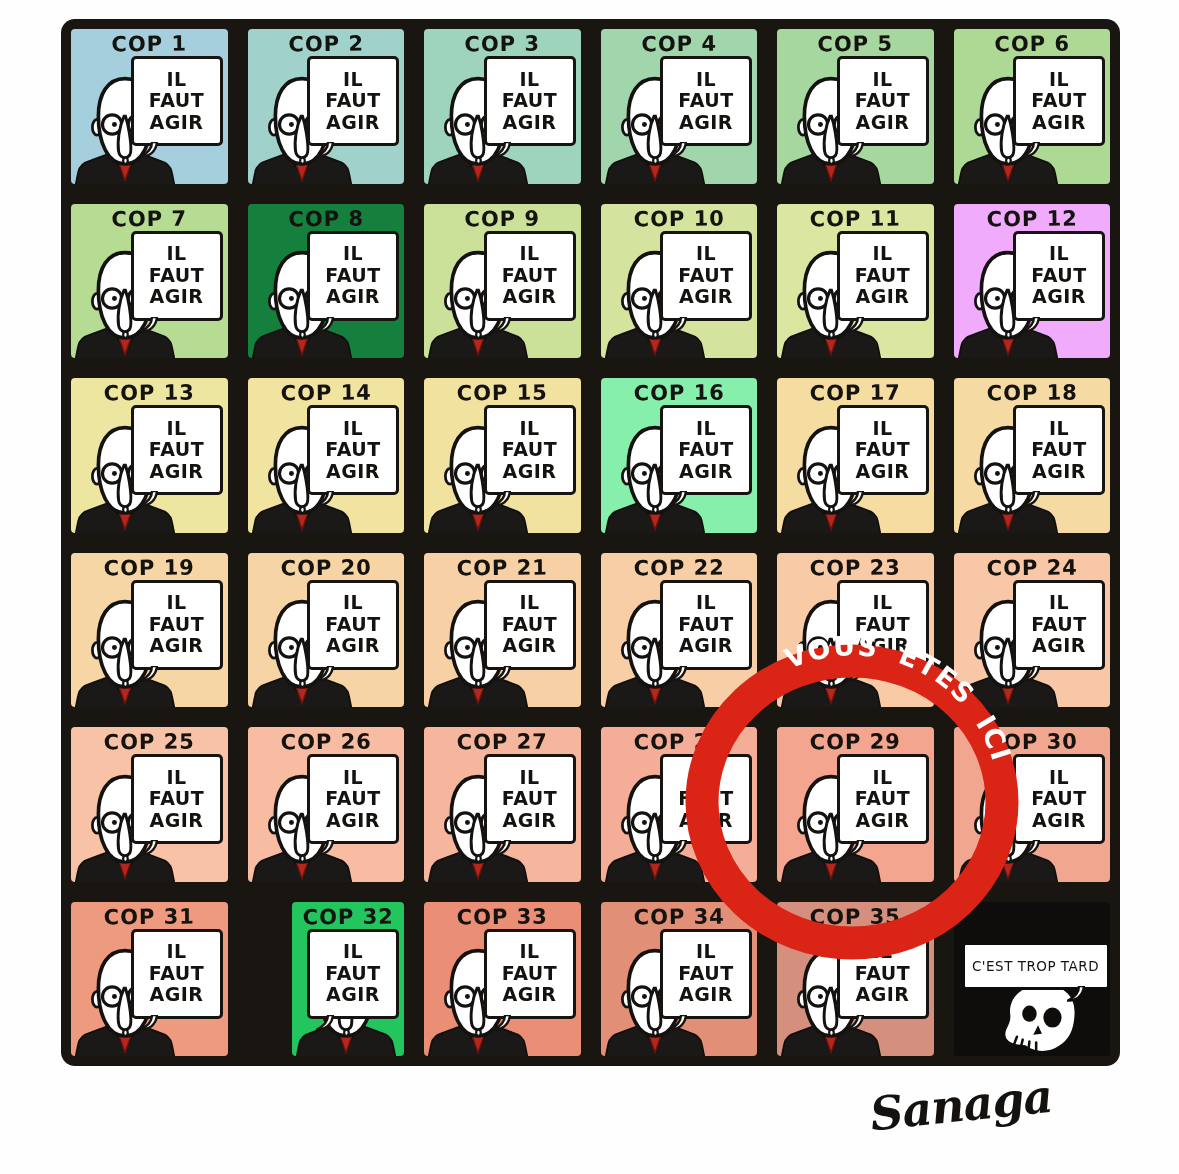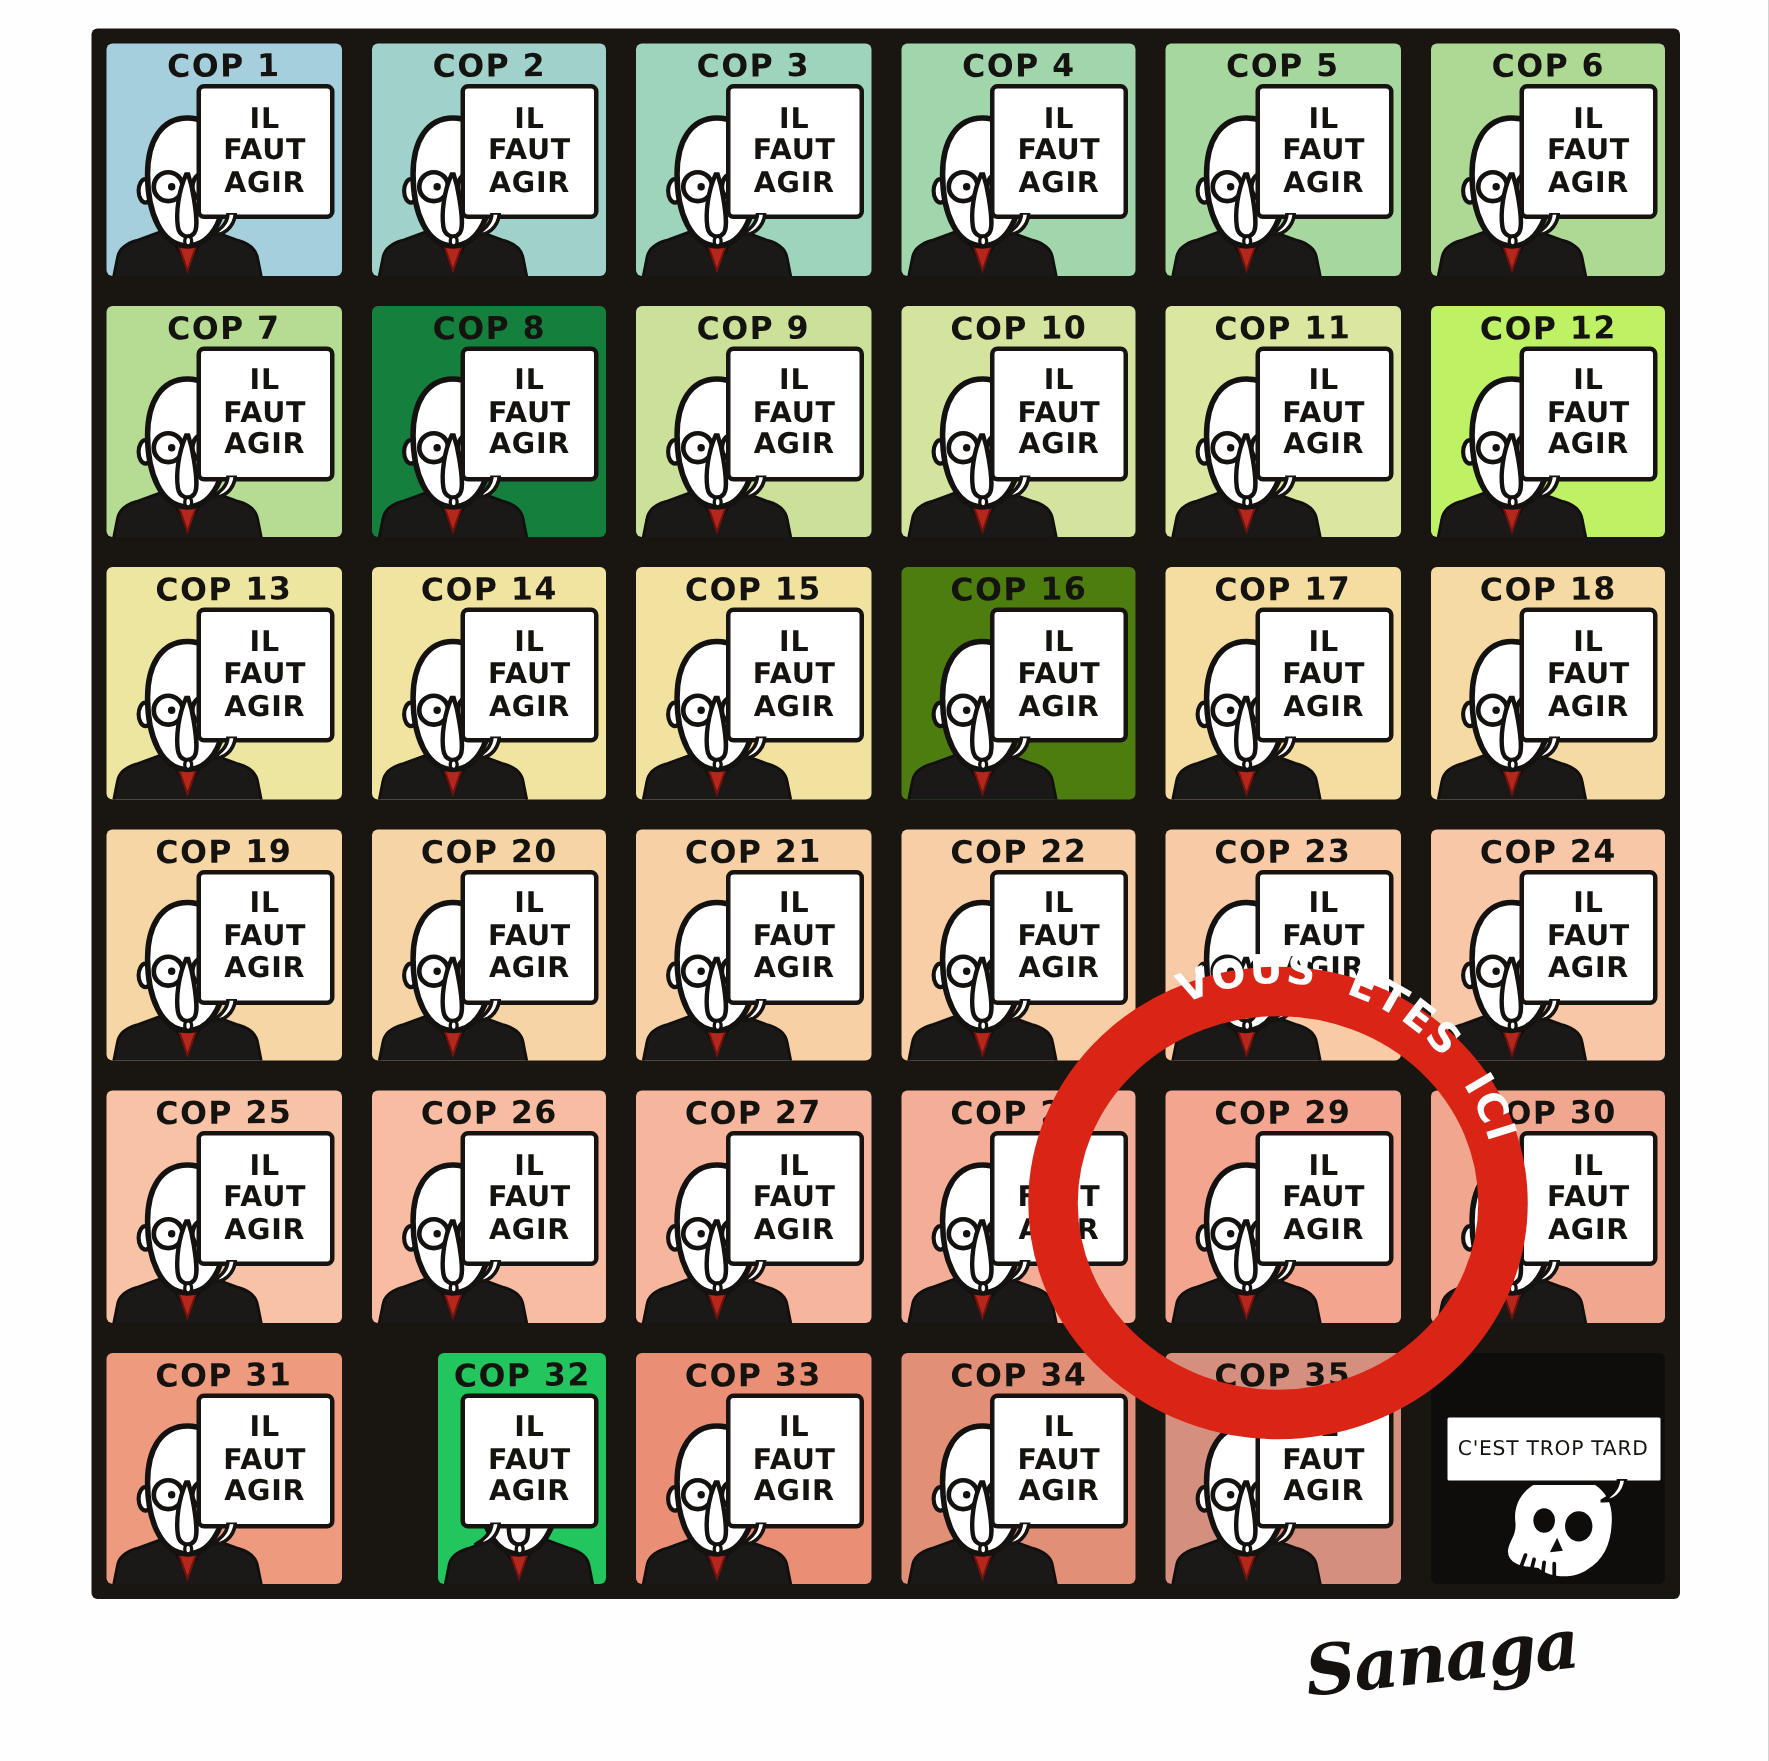--- a/index.html
+++ b/index.html
@@ -1,21 +1,21 @@
 <!DOCTYPE html>
 <html><head>
 <meta charset="utf-8">
 <style>
   html,body{margin:0;padding:0;background:#ffffff;}
   #page{position:relative;width:1179px;height:1174px;background:#fefefe;overflow:hidden;
         font-family:"DejaVu Sans", sans-serif;}
   
   #cop-grid{
     position:absolute;left:61px;top:19px;width:1059px;height:1047px;
-    background:#191511;border-radius:4px;box-sizing:border-box;
+    background:#191511;border-radius:14px;box-sizing:border-box;
     padding:10px;display:grid;grid-template-columns:repeat(6,1fr);
     grid-template-rows:repeat(6,1fr);gap:20px;
   }
   .cell{position:relative;border-radius:4px;overflow:hidden;}
   .cop-label{
     position:absolute;top:3px;left:0;width:100%;text-align:center;
     font-weight:bold;font-size:21px;letter-spacing:1px;color:#15130f;
     transform:rotate(-0.6deg);
   }
   .man{position:absolute;left:2px;bottom:-2px;width:104px;height:112px;z-index:1;}
@@ -330,21 +330,21 @@
     </svg>
     <div class="bubble">
       <span>IL</span>
       <span>FAUT</span>
       <span>AGIR</span>
       <svg class="tail" viewBox="0 0 18 16">
         <path d="M12,0 C12,7 6,12 1,14.5 C9,15 16,10 17,0 Z" fill="#ffffff" stroke="#161310" stroke-width="2.4"></path>
       </svg>
     </div>
   </div>
-      <div class="cell" style="background: #bef264;">
+      <div class="cell" style="background: #f0abfc;">
     <div class="cop-label">COP 12</div>
     <svg class="man" viewBox="0 0 110 122">
       <path d="M1,122 L4,107 C5,100 11,96 18,94 L40,86 L70,86 L92,94 C99,96 105,100 106,107 L109,122 Z" fill="#1b1917" stroke="#12100e" stroke-width="2"></path>
       <polygon points="41,88 55,111 69,88" fill="#ffffff" stroke="#12100e" stroke-width="2.5"></polygon>
       <path d="M51,90 L59,90 L61,99 L55,116 L49,99 Z" fill="#b5271c" stroke="#6f130c" stroke-width="1.5"></path>
       <ellipse cx="24.5" cy="58" rx="5" ry="8.5" fill="#ffffff" stroke="#141210" stroke-width="3"></ellipse>
       <ellipse cx="85.5" cy="58" rx="5" ry="8.5" fill="#ffffff" stroke="#141210" stroke-width="3"></ellipse>
       <path d="M55,5 C36,5 26,22 26,46 C26,74 36,98 55,98 C74,98 84,74 84,46 C84,22 74,5 55,5 Z" fill="#ffffff" stroke="#141210" stroke-width="4"></path>
       <line x1="51" y1="54" x2="59" y2="54" stroke="#141210" stroke-width="3"></line>
       <circle cx="41" cy="55" r="10.5" fill="#ffffff" stroke="#141210" stroke-width="3.4"></circle>
@@ -434,21 +434,21 @@
     </svg>
     <div class="bubble">
       <span>IL</span>
       <span>FAUT</span>
       <span>AGIR</span>
       <svg class="tail" viewBox="0 0 18 16">
         <path d="M12,0 C12,7 6,12 1,14.5 C9,15 16,10 17,0 Z" fill="#ffffff" stroke="#161310" stroke-width="2.4"></path>
       </svg>
     </div>
   </div>
-      <div class="cell" style="background: #4d7c0f;">
+      <div class="cell" style="background: #86efac;">
     <div class="cop-label">COP 16</div>
     <svg class="man" viewBox="0 0 110 122">
       <path d="M1,122 L4,107 C5,100 11,96 18,94 L40,86 L70,86 L92,94 C99,96 105,100 106,107 L109,122 Z" fill="#1b1917" stroke="#12100e" stroke-width="2"></path>
       <polygon points="41,88 55,111 69,88" fill="#ffffff" stroke="#12100e" stroke-width="2.5"></polygon>
       <path d="M51,90 L59,90 L61,99 L55,116 L49,99 Z" fill="#b5271c" stroke="#6f130c" stroke-width="1.5"></path>
       <ellipse cx="24.5" cy="58" rx="5" ry="8.5" fill="#ffffff" stroke="#141210" stroke-width="3"></ellipse>
       <ellipse cx="85.5" cy="58" rx="5" ry="8.5" fill="#ffffff" stroke="#141210" stroke-width="3"></ellipse>
       <path d="M55,5 C36,5 26,22 26,46 C26,74 36,98 55,98 C74,98 84,74 84,46 C84,22 74,5 55,5 Z" fill="#ffffff" stroke="#141210" stroke-width="4"></path>
       <line x1="51" y1="54" x2="59" y2="54" stroke="#141210" stroke-width="3"></line>
       <circle cx="41" cy="55" r="10.5" fill="#ffffff" stroke="#141210" stroke-width="3.4"></circle>

